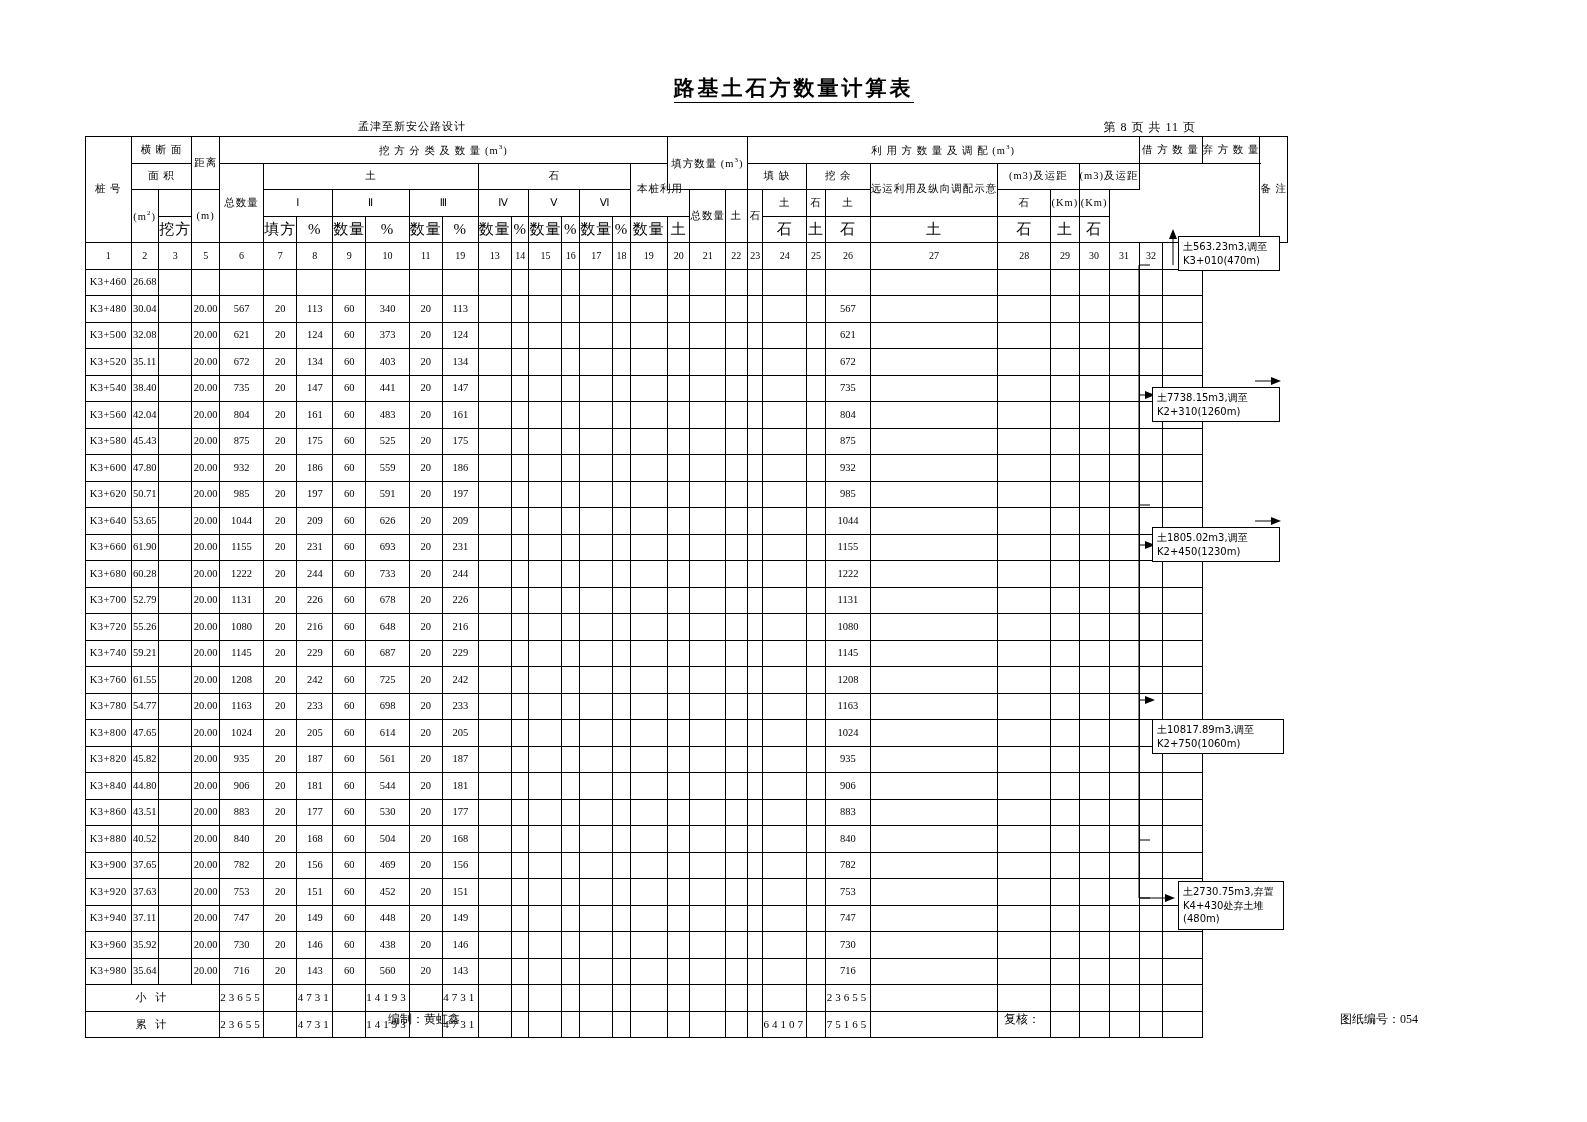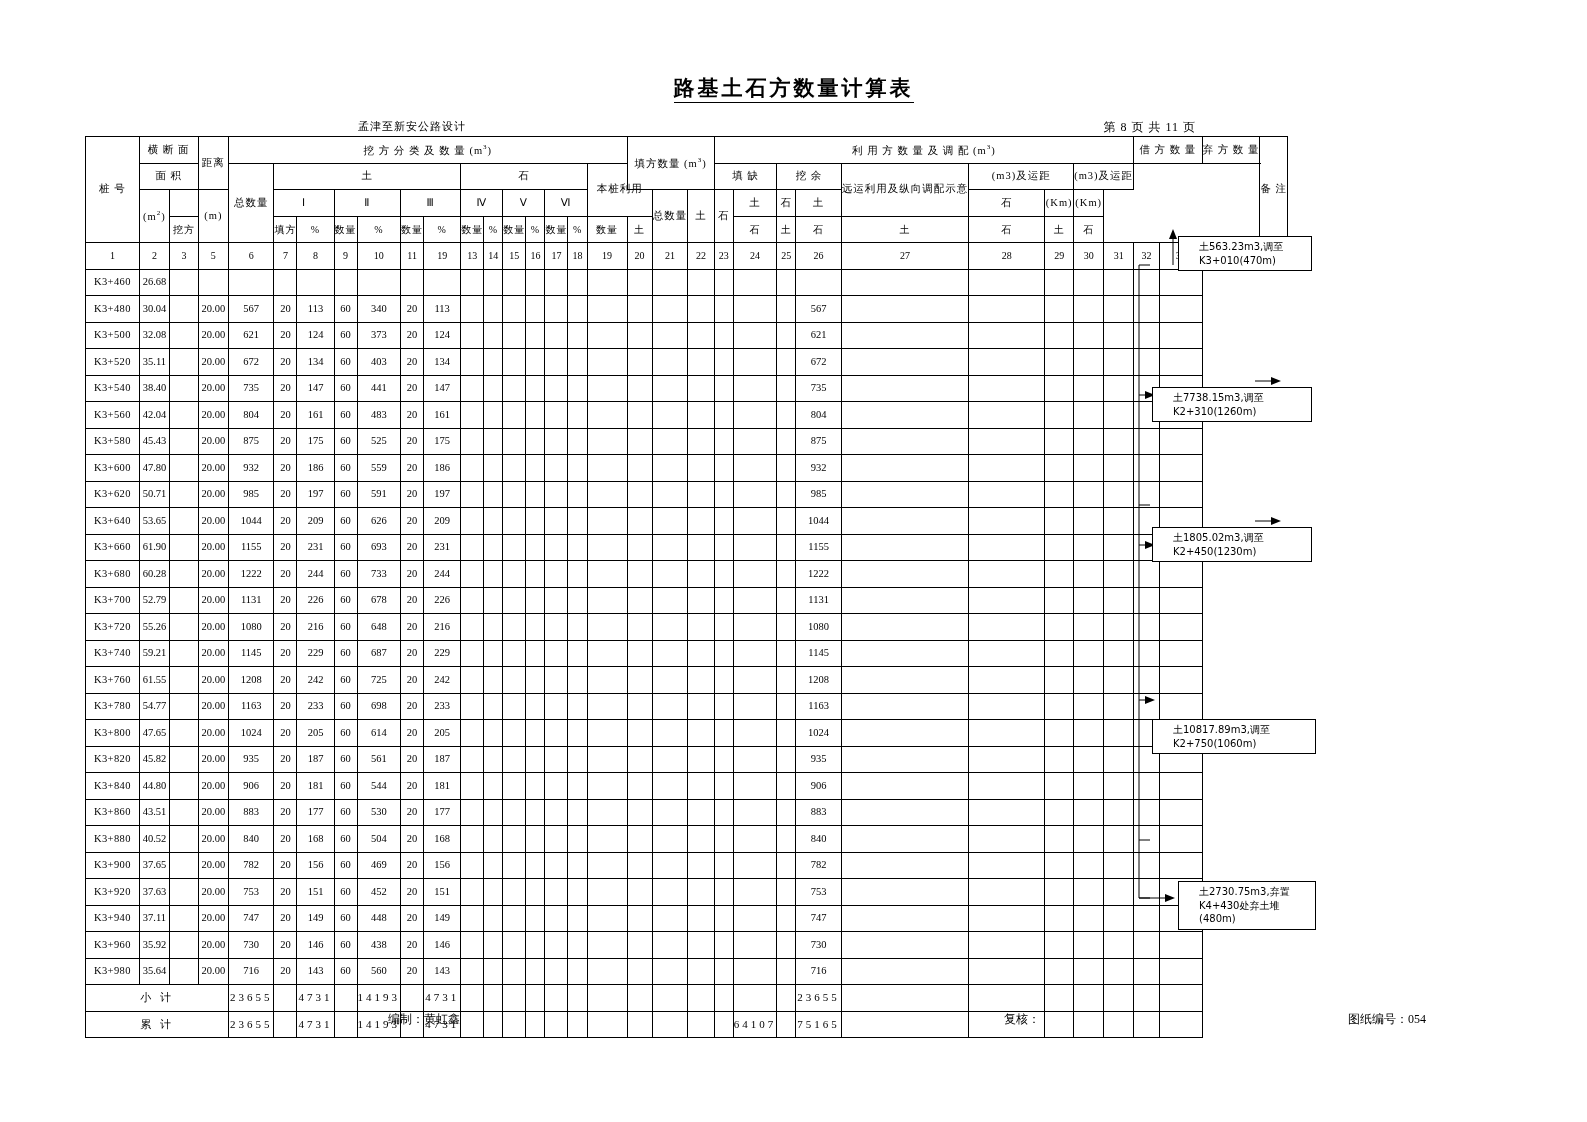--- a/index.html
+++ b/index.html
@@ -39,56 +39,56 @@
     font-size:12px;
     letter-spacing:1px;
   }
   .footer{
     position:absolute;
     bottom:111px;left:0;width:1587px;
     font-size:12px;
   }
   .footer .f1{position:absolute;left:388px;}
   .footer .f2{position:absolute;left:1004px;}
-  .footer .f3{position:absolute;left:1340px;margin-left:8px;}
+  .footer .f3{position:absolute;left:1340px;}
 
   table.main{
     position:absolute;
     left:85px;top:136px;
     border-collapse:collapse;
     table-layout:fixed;
     font-size:10.5px;
   }
   table.main td,table.main th{
     border:1px solid #000;
     padding:0;
     text-align:center;
     vertical-align:middle;
     font-weight:normal;
     line-height:1.15;
     height:25.5px;
     overflow:hidden;
     white-space:nowrap;
   }
   .hdr{font-size:10.5px;letter-spacing:1px;}
-  .hdr-sm{font-size:10px;}
+  .hdr-sm{font-size:15px;}
   .numrow td{font-size:10px;height:18px;}
   .datarow td{height:25.5px;font-size:10.5px;}
   .stake{letter-spacing:0.4px;}
   .sumrow td{height:26px;font-size:11px;letter-spacing:3px;}
   sup{font-size:7px;}
   .note{
     position:absolute;
     border:1px solid #000;
     background:#fff;
     font-family:"DejaVu Sans", sans-serif;
     font-size:10px;
     line-height:1.35;
     text-align:left;
-    padding:3px 20px;
+    padding:3px 4px;
     white-space:normal;
     z-index:5;
   }
   .arrowlayer{
     position:absolute;left:0;top:0;width:1587px;height:1122px;
     pointer-events:none;
     z-index:4;
   }
 </style>
 </head>

